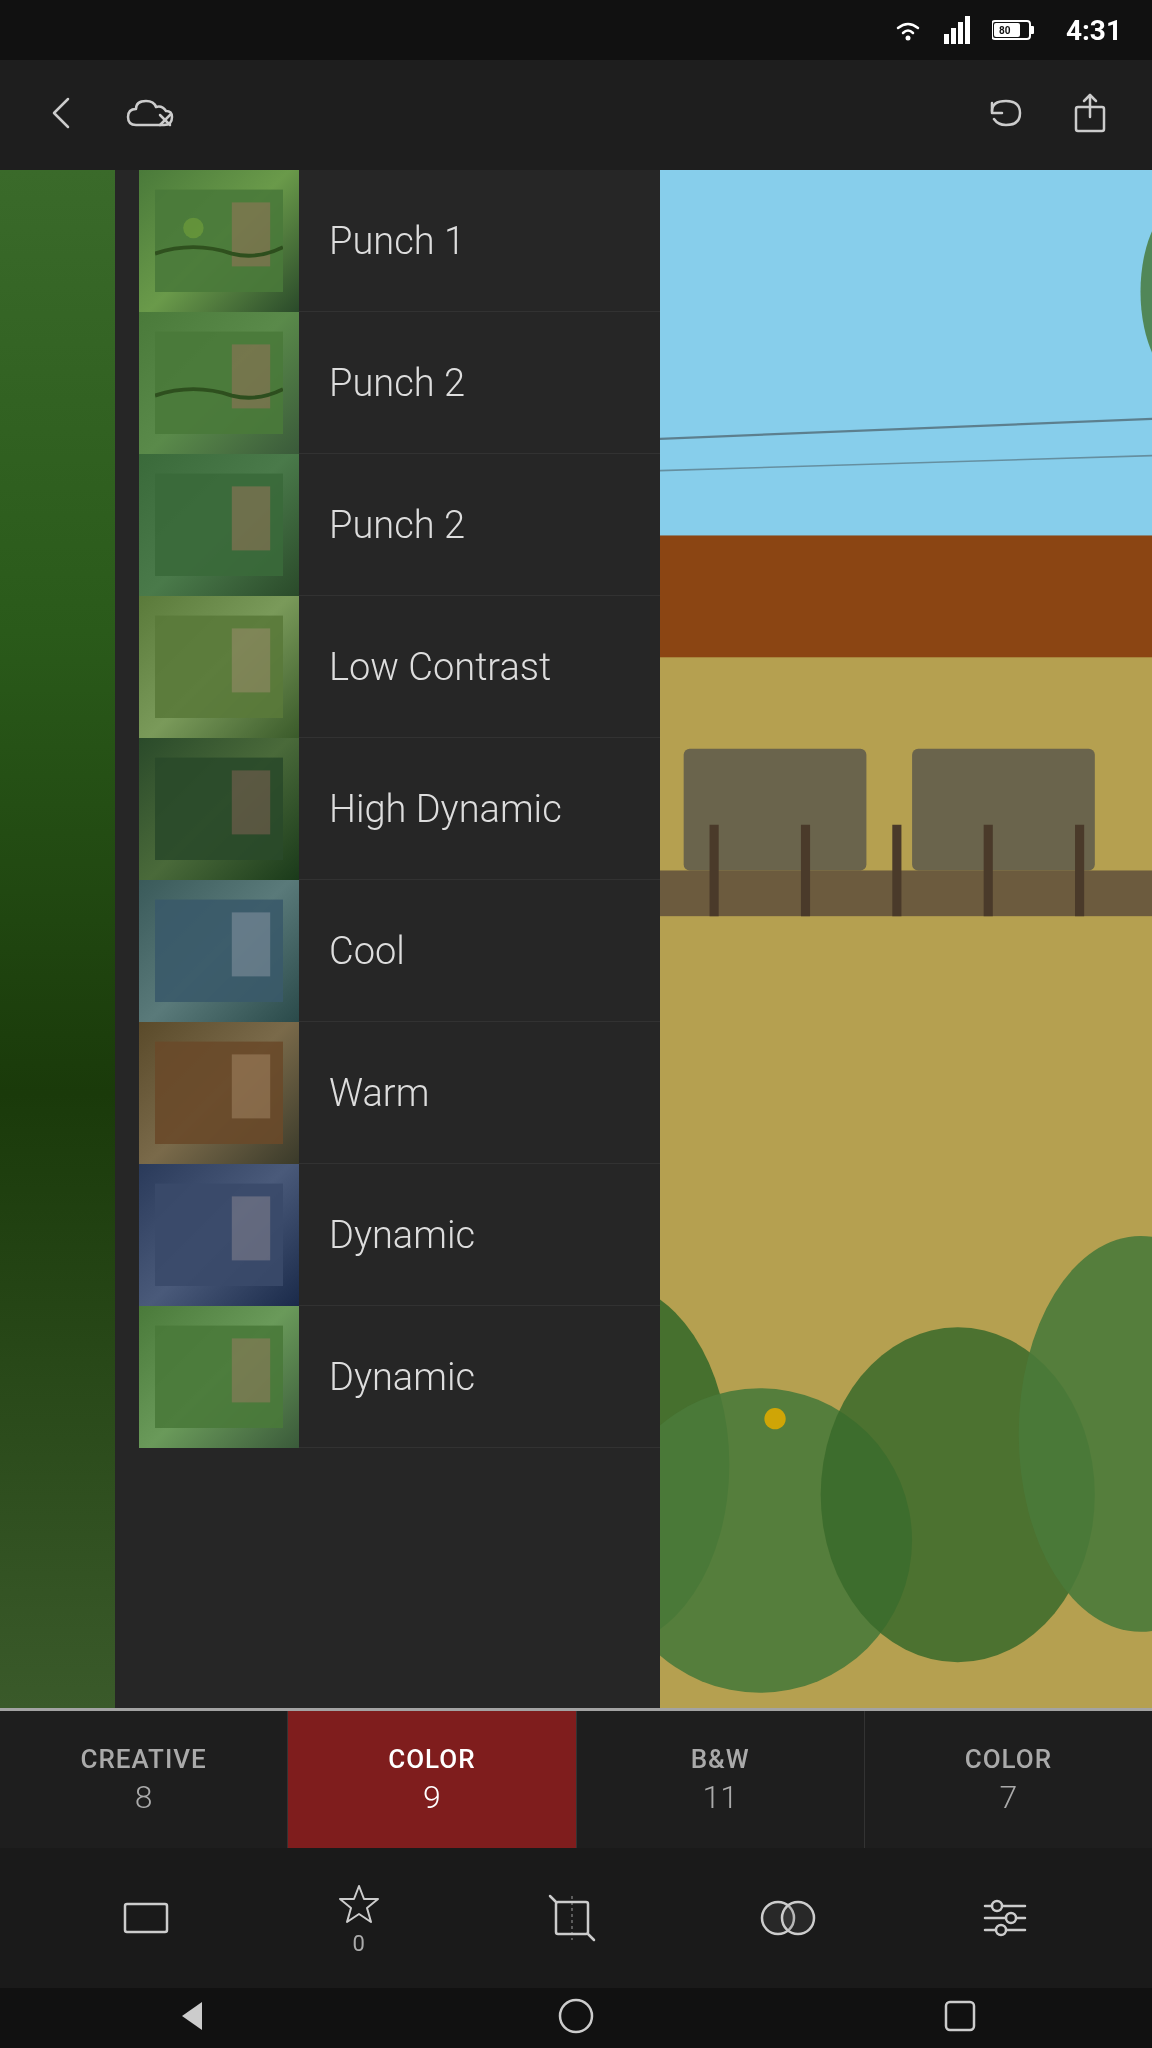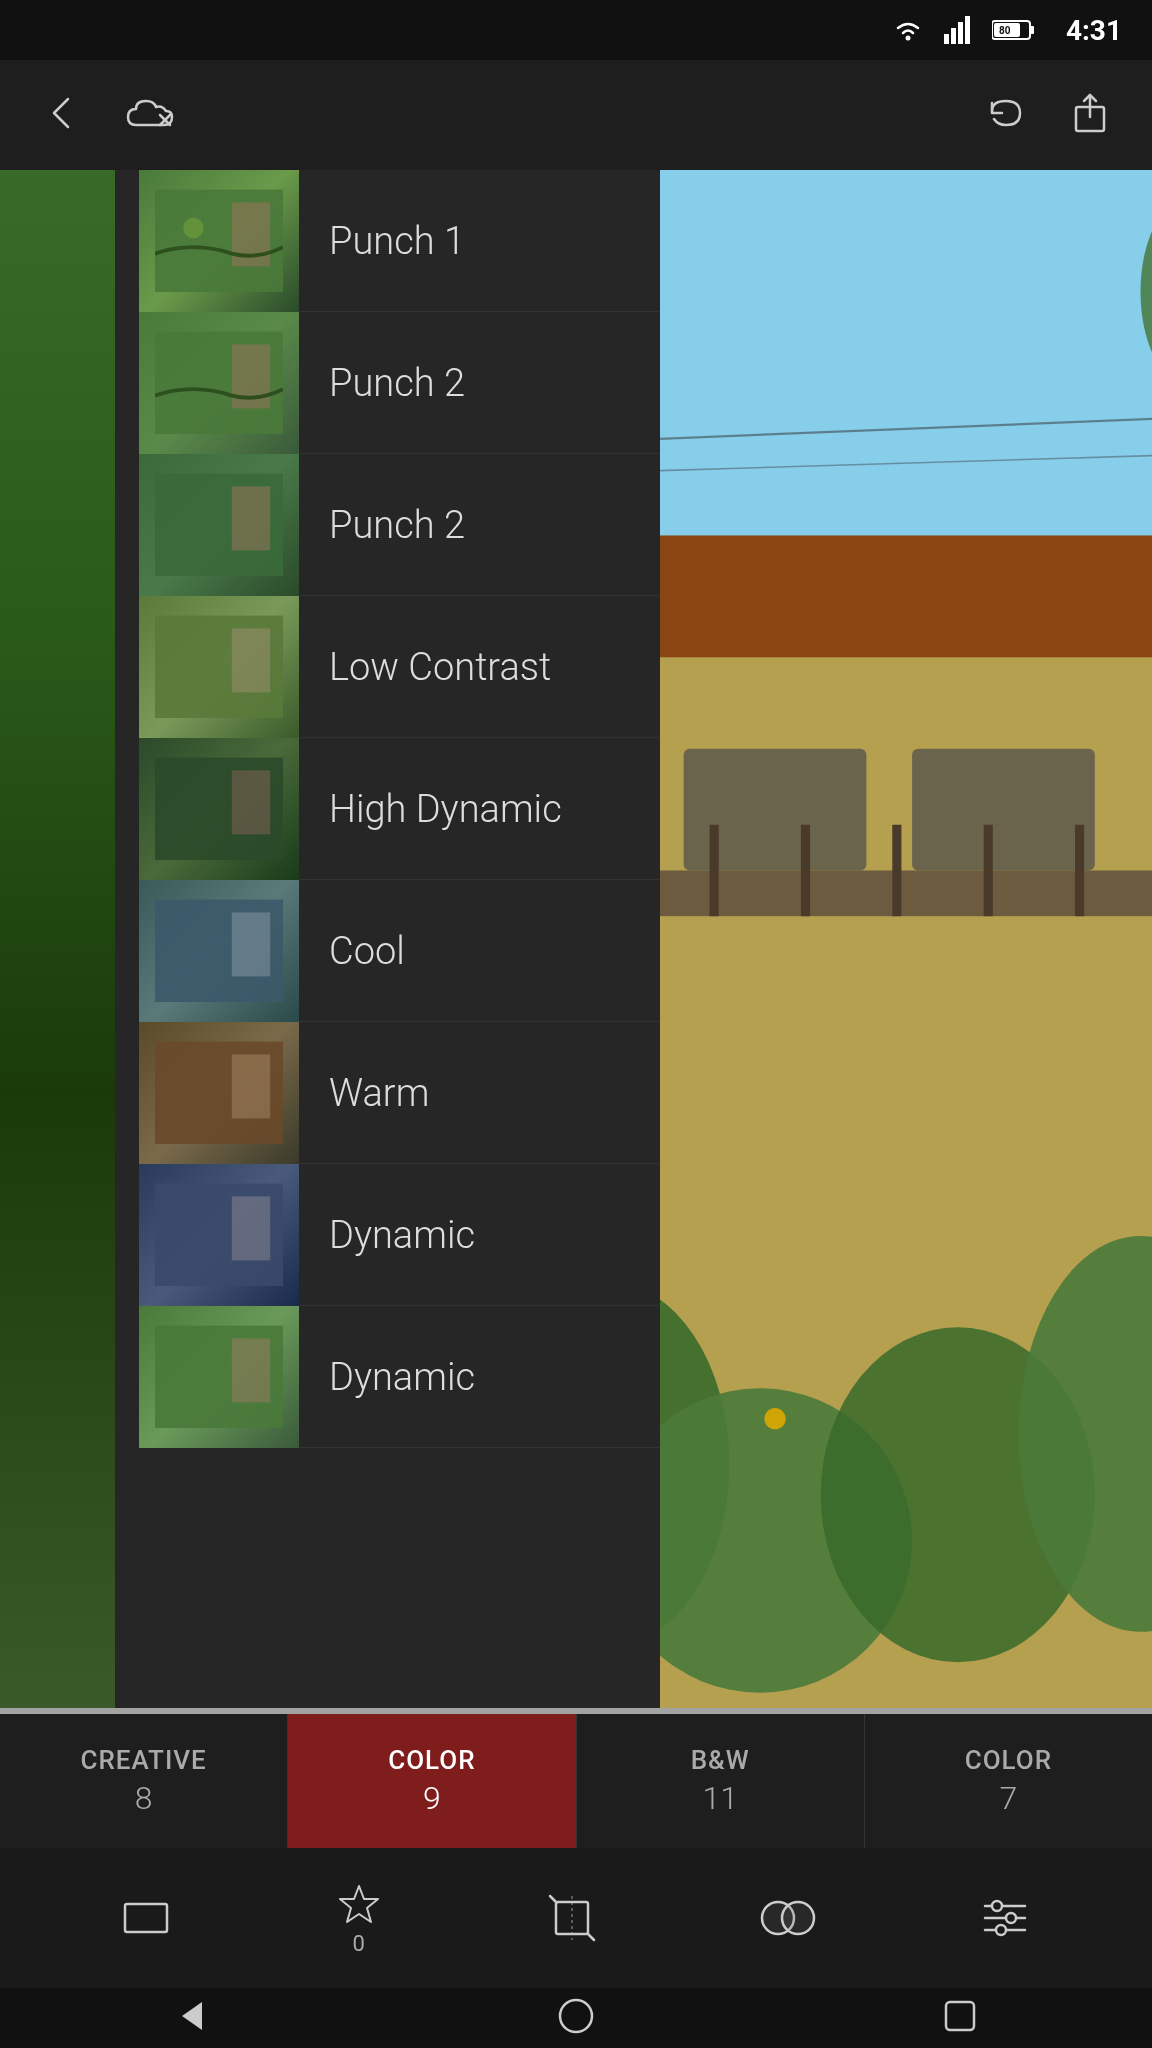--- a/index.html
+++ b/index.html
@@ -151,21 +151,21 @@
     }
 
     
     .bottom-tabs {
       position: absolute;
       bottom: 200px;
       left: 0; right: 0;
       height: 140px;
       background: #1e1e1e;
       display: flex;
-      border-top: 6px solid #a3a3a3;
+      border-top: 3px solid #a3a3a3;
     }
     .tab-item {
       flex: 1;
       display: flex;
       flex-direction: column;
       align-items: center;
       justify-content: center;
       cursor: pointer;
       border-right: 1px solid #333;
       padding: 10px;

